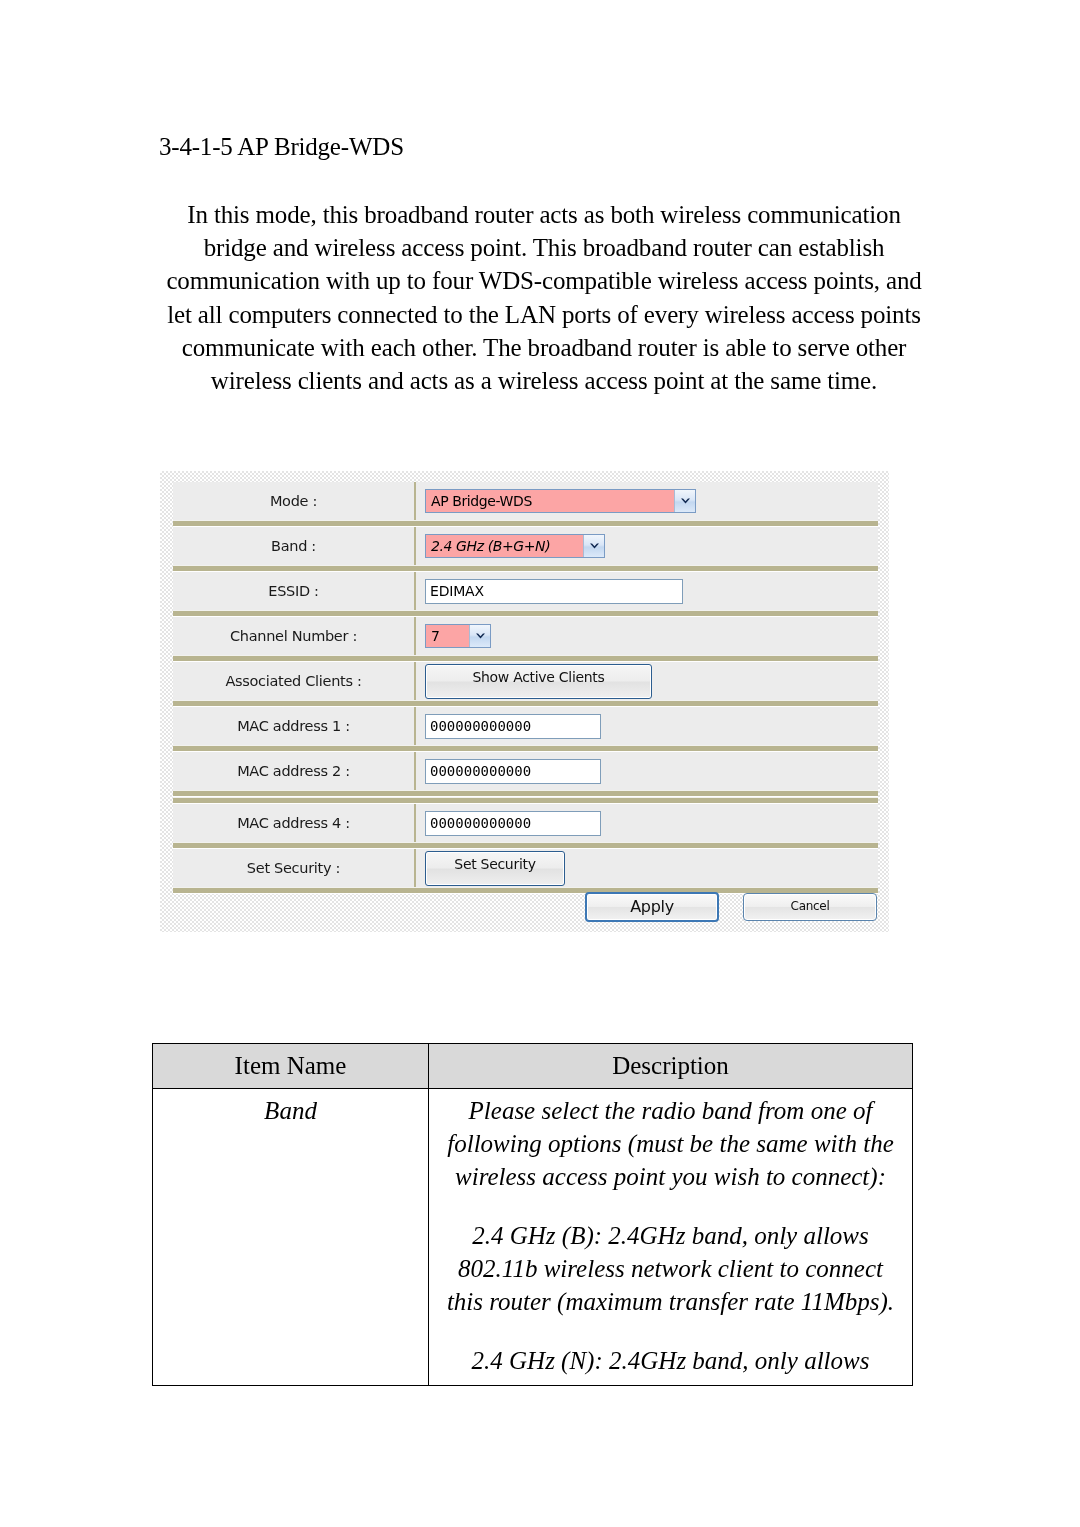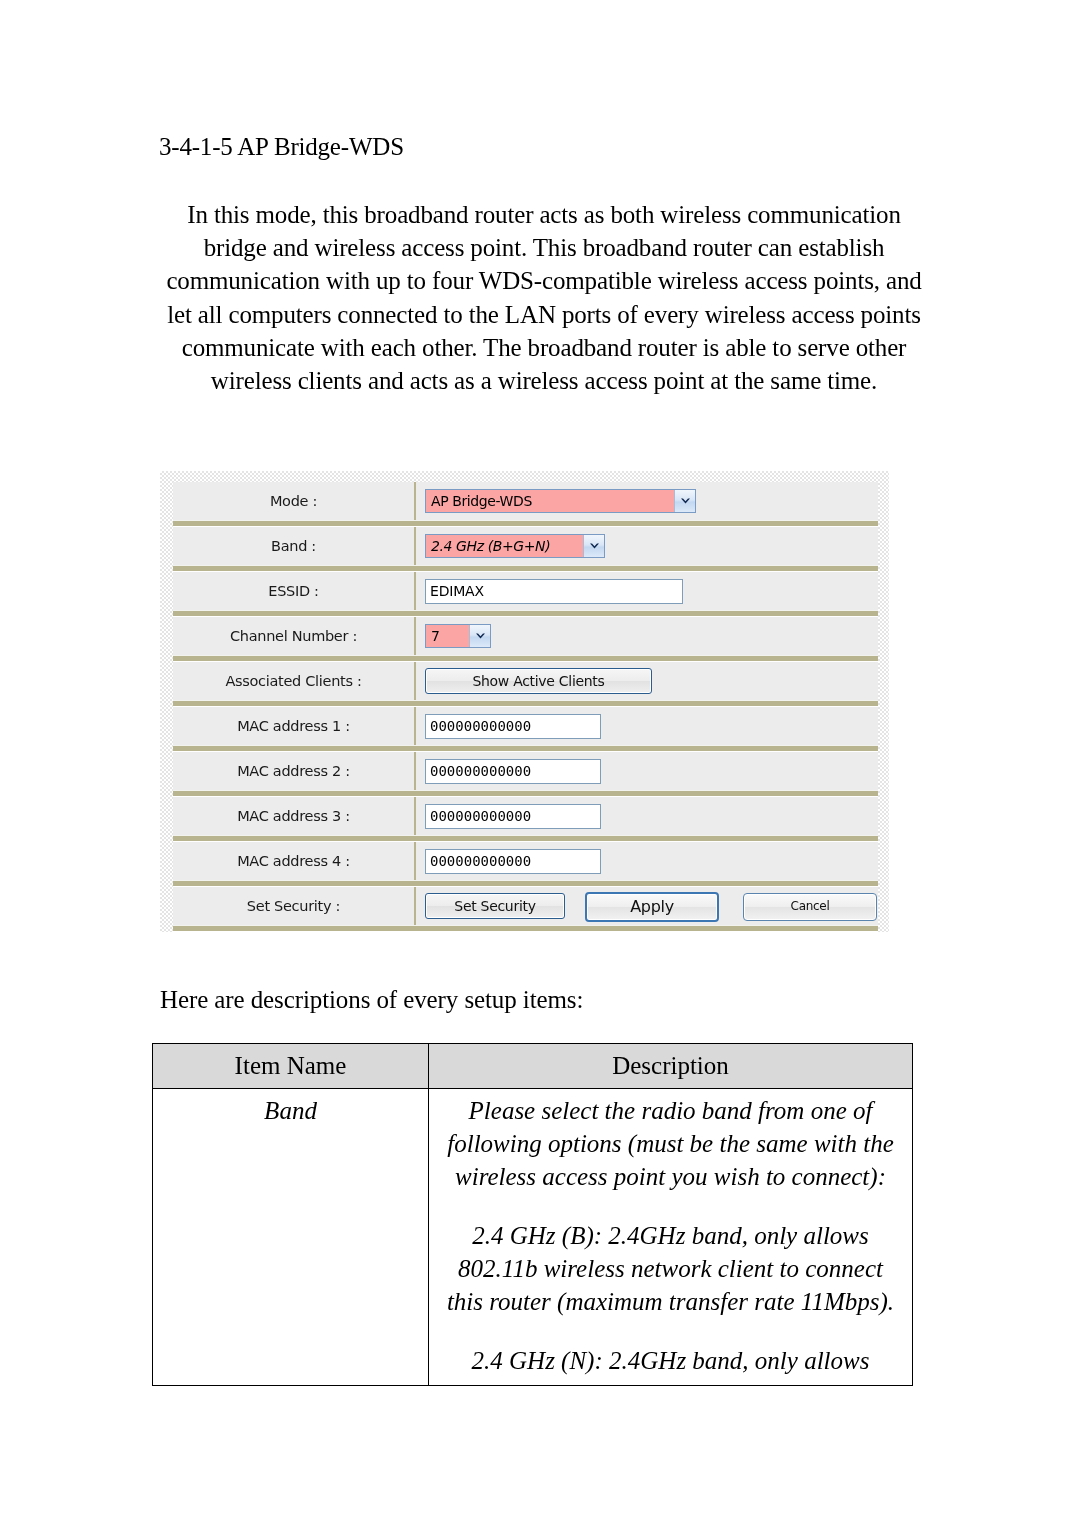--- a/index.html
+++ b/index.html
@@ -172,21 +172,21 @@
     font-family: "DejaVu Sans", "Liberation Sans", sans-serif;
     letter-spacing: -0.2px;
   }
   .txt-mac { width: 176px; }
 
   
   .btn {
     box-sizing: border-box;
     display: inline-block;
     vertical-align: middle;
-    height: 26px;
+    height: 35px;
     line-height: 24px;
     padding: 0 12px;
     background: linear-gradient(to bottom, #f6f6f6 0%, #ededed 48%, #e2e2e2 52%, #efefef 100%);
     border: 1px solid #2c5d8f;
     border-radius: 3px;
     font-family: "DejaVu Sans", "Liberation Sans", sans-serif;
     font-size: 14px;
     color: #111;
     letter-spacing: -0.3px;
     text-align: center;
@@ -368,26 +368,20 @@
         <tr class="form-row">
           <td class="cell-label">MAC address 2 :</td>
           <td class="cell-value">
             <span class="txt txt-mac">000000000000</span>
           </td>
         </tr>
         <tr>
             <td class="row-sep" colspan="2"></td>
           </tr>
 
-        <tr class="form-row">
-          <td class="cell-label">MAC address 3 :</td>
-          <td class="cell-value">
-            <span class="txt txt-mac">000000000000</span>
-          </td>
-        </tr>
         <tr>
             <td class="row-sep" colspan="2"></td>
           </tr>
 
         <tr class="form-row">
           <td class="cell-label">MAC address 4 :</td>
           <td class="cell-value">
             <span class="txt txt-mac">000000000000</span>
           </td>
         </tr>
@@ -407,21 +401,20 @@
       </tbody>
     </table>
 
     <div class="actions">
       <div class="btn-apply">Apply</div>
       <div class="btn-cancel">Cancel</div>
     </div>
 
   </div>
 
-  <div class="doc-subpara">Here are descriptions of every setup items:</div>
 
   <table class="desc-table">
     <thead>
       <tr>
         <th class="col-item">Item Name</th>
         <th>Description</th>
       </tr>
     </thead>
     <tbody>
       <tr>

